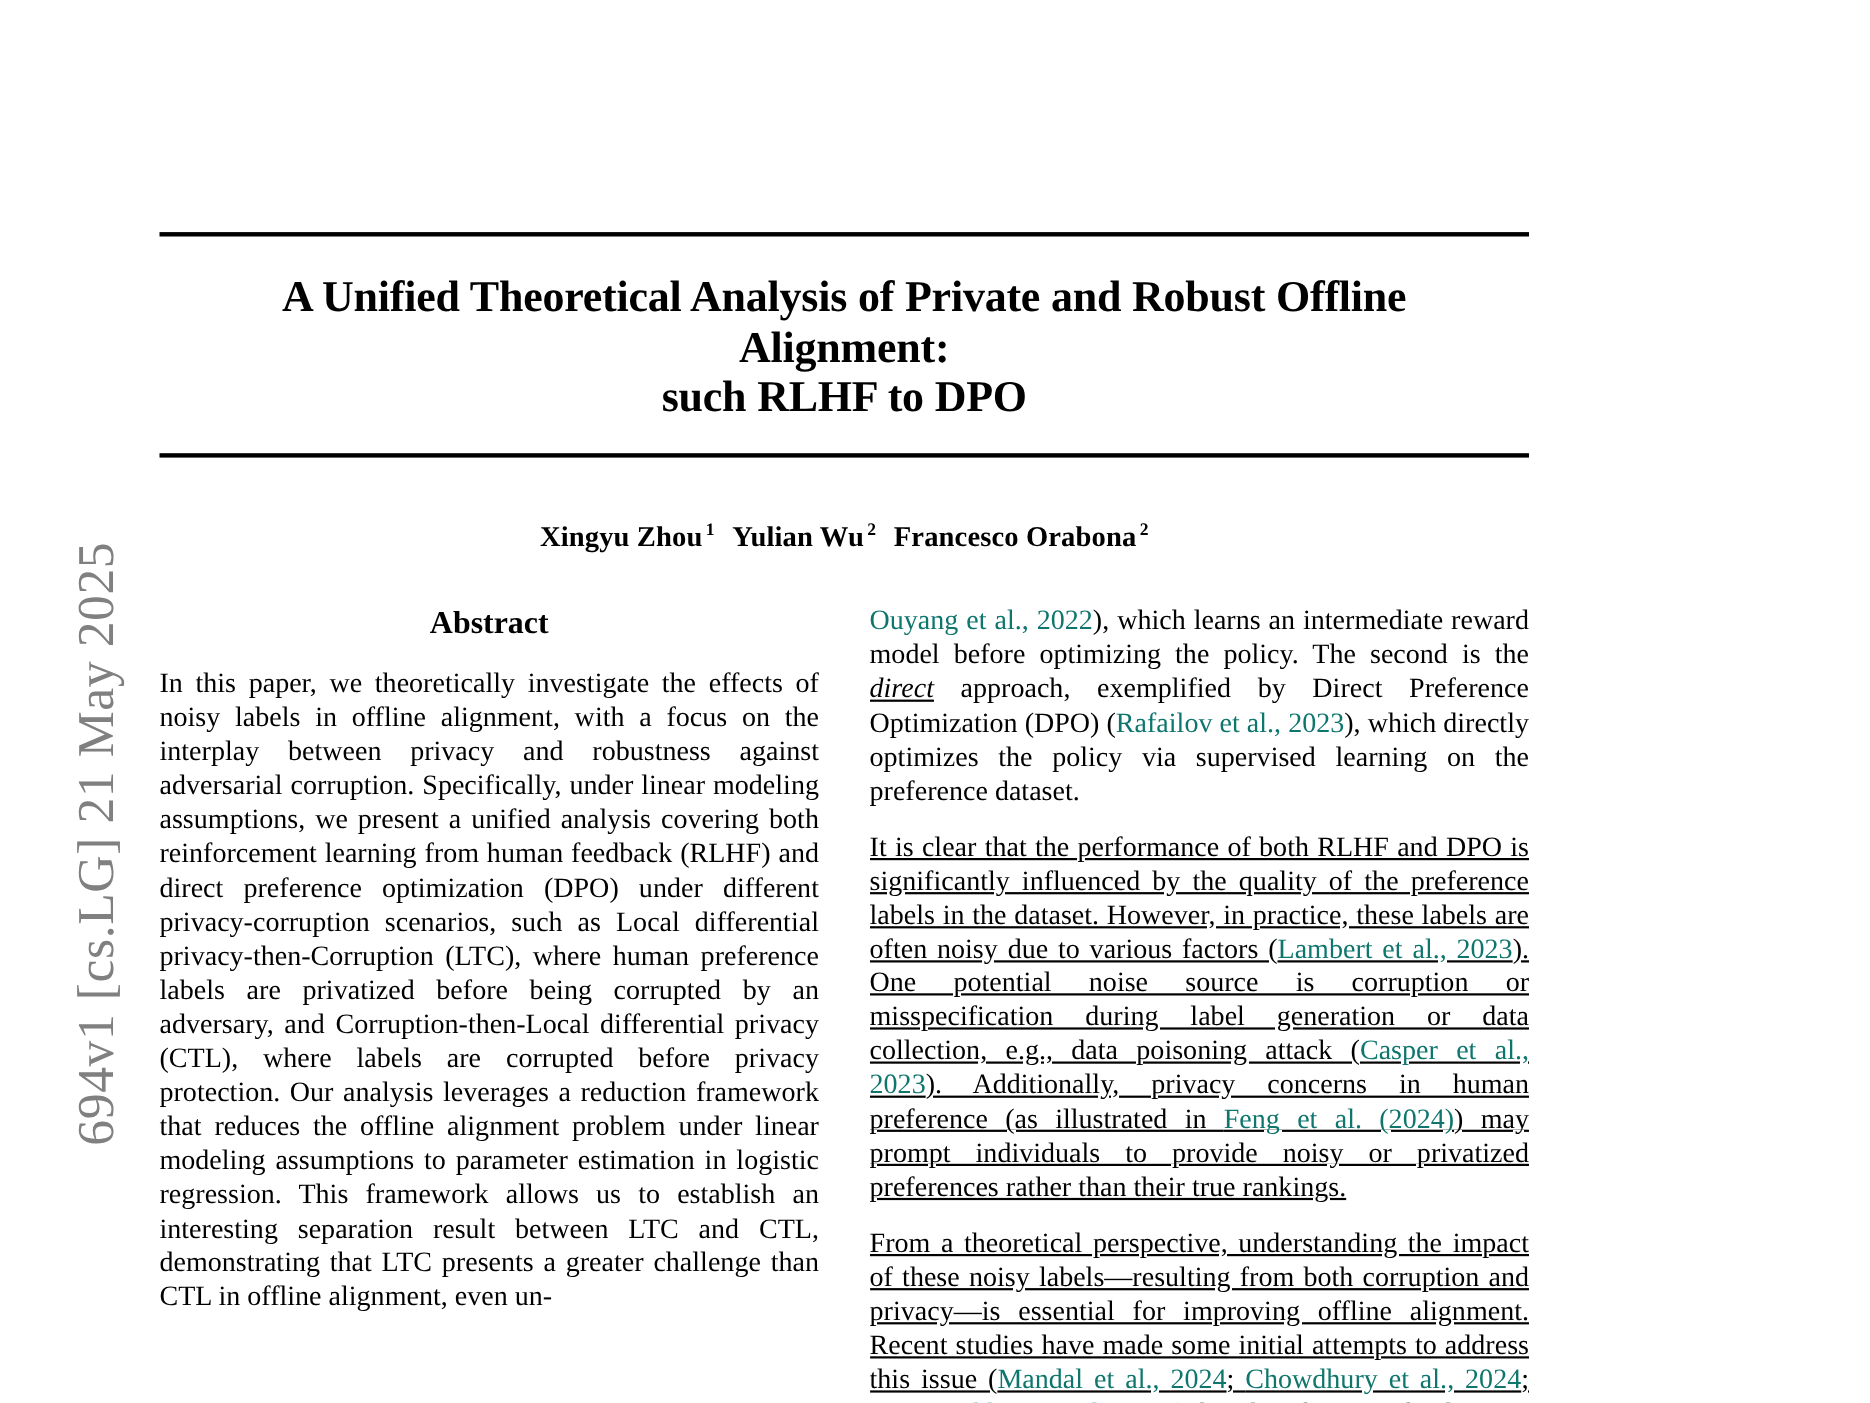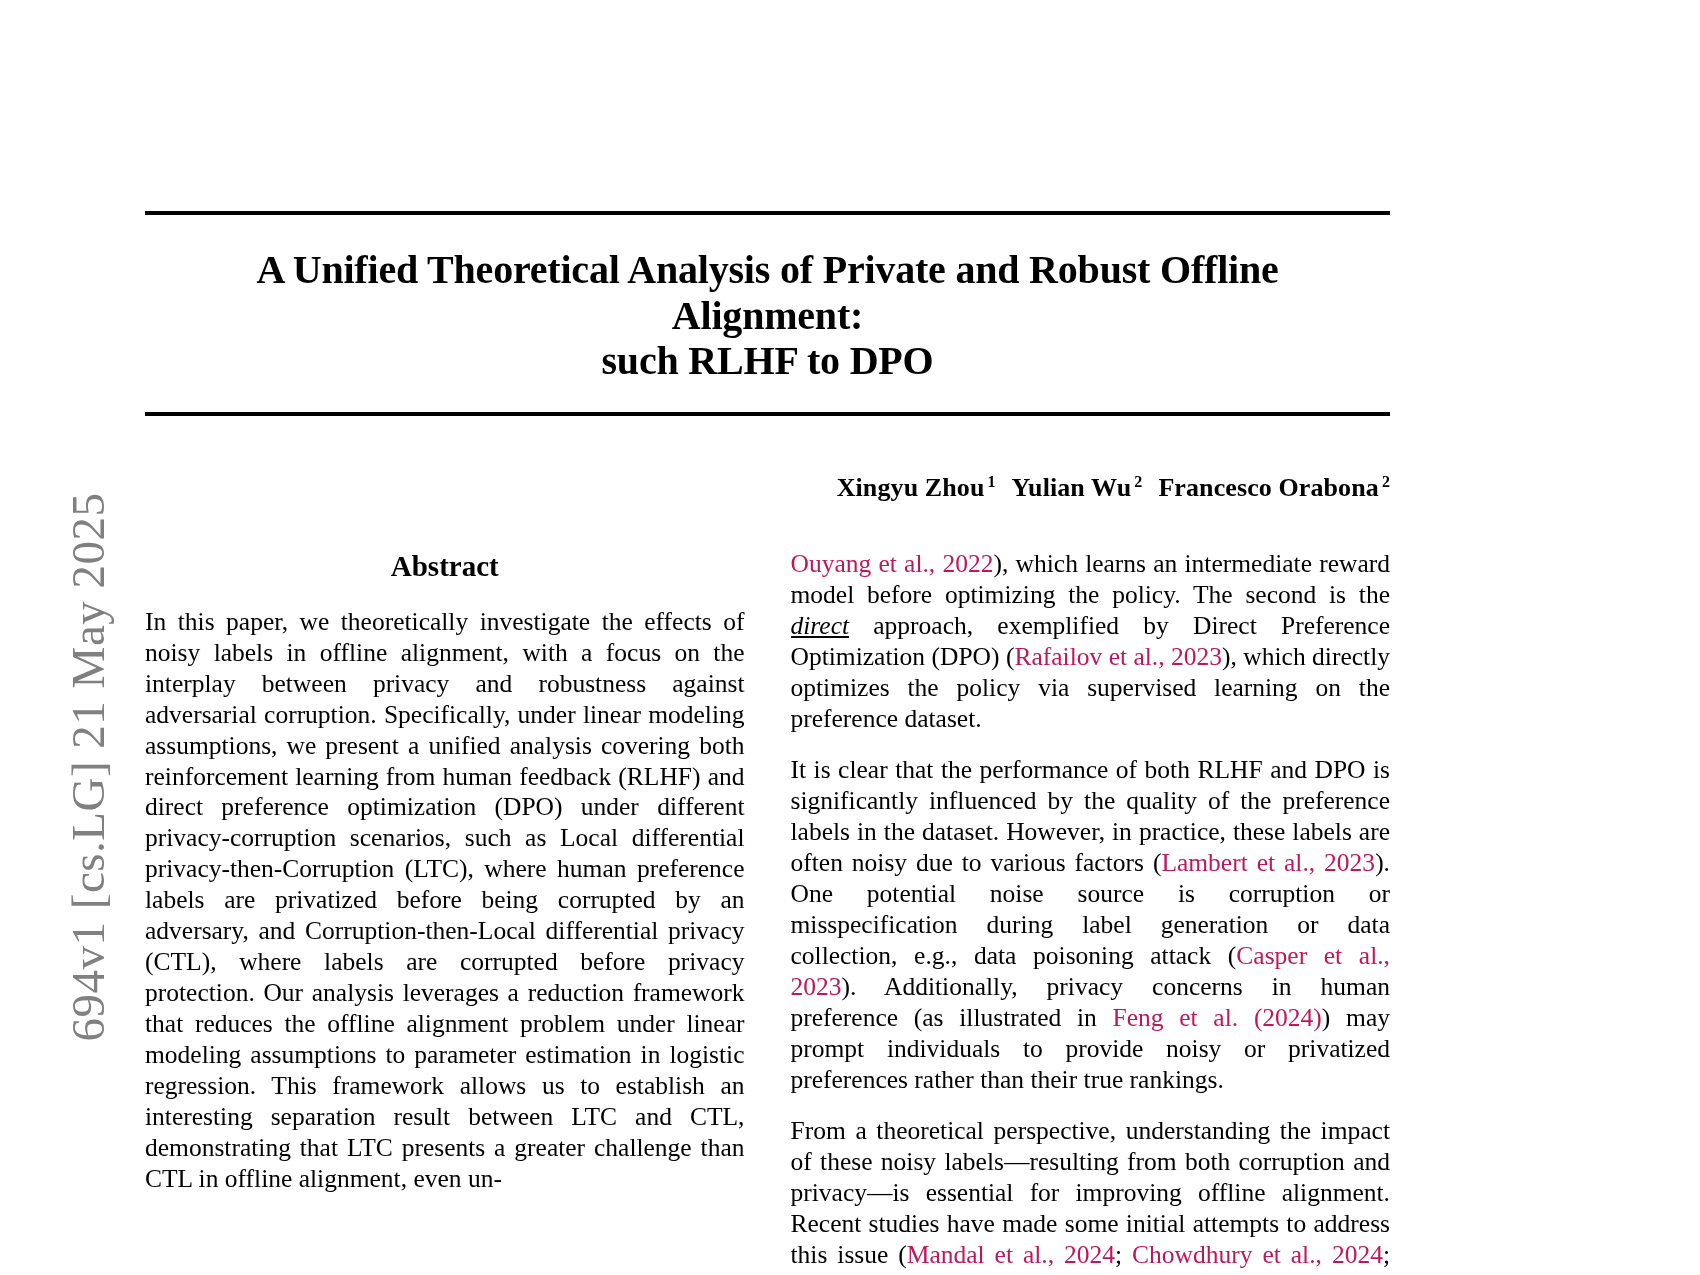--- a/index.html
+++ b/index.html
@@ -56,21 +56,21 @@
     padding: 32px 40px 28px 40px;
   }
   .title-line {
     font-size: 40px;
     font-weight: bold;
     line-height: 1.14;
     letter-spacing: -0.2px;
   }
 
   .authors {
-    text-align: right;
+    text-align: center;
     margin-top: 57px;
     font-size: 26px;
     font-weight: bold;
     letter-spacing: 0.1px;
   }
   .author { white-space: nowrap; }
   .author + .author { margin-left: 16px; }
   .aff {
     font-size: 16px;
     font-weight: bold;
@@ -99,24 +99,24 @@
     text-align: center;
     font-size: 29px;
     font-weight: bold;
     margin: 0 0 22px 0;
   }
 
   p.para {
     margin: 0;
     text-indent: 0;
   }
-  p.para + p.para { margin-top: 20px; }
+  p.para + p.para { margin-top: 20px; text-decoration: underline; }
 
   a.cite {
-    color: #be185d;
+    color: #0f766e;
     text-decoration: none;
   }
   .em { font-style: italic; text-decoration: underline; }
 
   .clip { overflow: hidden; }
 </style>
 </head>
 <body>
 
 <div class="arxiv-stamp">694v1  [cs.LG]  21 May 2025</div>

